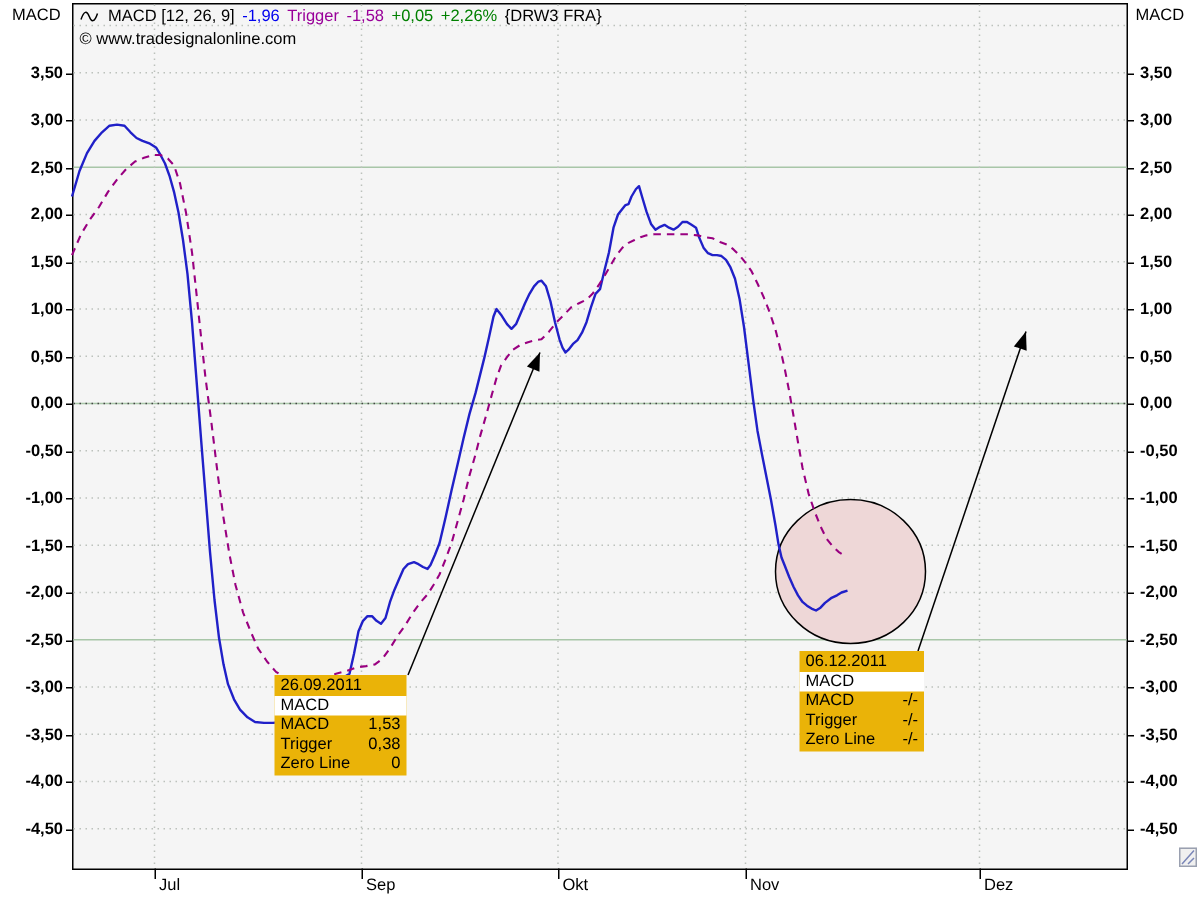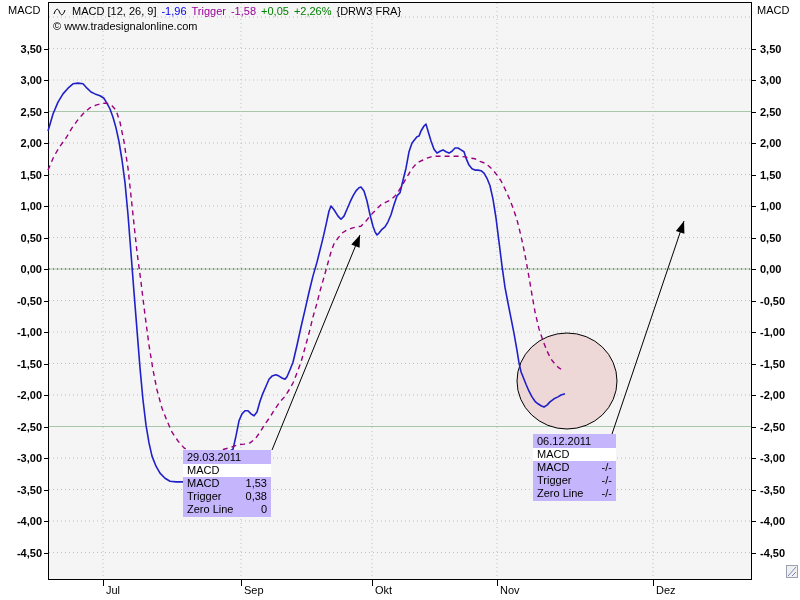--- a/index.html
+++ b/index.html
@@ -14,21 +14,21 @@
   .ytick-label{position:absolute;z-index:3;white-space:nowrap;font-weight:bold;}
   .ytick-label.left{text-align:right;width:36px;left:6px;}
   .ytick-label.right{left:760px;}
   .tickmark{position:absolute;background:#000;z-index:3;}
   .month-label{position:absolute;top:584px;z-index:3;white-space:nowrap;}
   .month-tick{position:absolute;top:579px;width:1px;height:7px;background:#000;z-index:3;}
   #header{position:absolute;left:53px;top:5px;z-index:4;white-space:nowrap;}
   #header .seg{margin-right:5px;}
   #copyright{position:absolute;left:53px;top:20px;z-index:4;}
   .wave-icon{display:inline-block;vertical-align:-2px;margin-right:3px;}
-  .tooltip{position:absolute;background:#c4b5fd;z-index:5;line-height:13px;
+  .tooltip{position:absolute;background:#eab308;z-index:5;line-height:13px;
            padding:1px 0;box-shadow:none;}
   .tooltip .trow{padding:0 4px;height:13px;display:flex;justify-content:space-between;}
   .tooltip .indicator-row{background:#ffffff;}
   .tooltip .val{text-align:right;}
   #resize-grip{position:absolute;left:786px;top:565px;width:12px;height:13px;z-index:4;
                background:#f0f0f0;border:1px solid #9aa0b0;box-sizing:border-box;}
 </style>
 </head>
 <body>
 
@@ -77,21 +77,21 @@
     <span class="wave-icon">
       <svg width="13" height="9">
           <path d="M1,6 C3,0 5,0 6.5,4 C8,8 10,8 12,2" fill="none" stroke="#000" stroke-width="1"></path>
         </svg>
     </span>
   <span class="seg" style="color: rgb(0, 0, 0);">MACD [12, 26, 9]</span><span class="seg" style="color: rgb(0, 0, 238);">-1,96</span><span class="seg" style="color: rgb(153, 0, 153);">Trigger</span><span class="seg" style="color: rgb(153, 0, 153);">-1,58</span><span class="seg" style="color: rgb(0, 128, 0);">+0,05</span><span class="seg" style="color: rgb(0, 128, 0);">+2,26%</span><span class="seg" style="color: rgb(0, 0, 0);">{DRW3 FRA}</span></div>
   <div id="copyright">© www.tradesignalonline.com</div>
 
   <div class="tooltip" id="tooltip-1" style="left:183px;top:450px;width:88px;">
     <div class="trow">
-      <span>29.03.2011</span>
+      <span>26.09.2011</span>
       </div>
     <div class="trow indicator-row">
       <span>MACD</span>
       </div>
     <div class="trow">
       <span>MACD</span>
       <span class="val">1,53</span>
       </div>
     <div class="trow">
       <span>Trigger</span>

